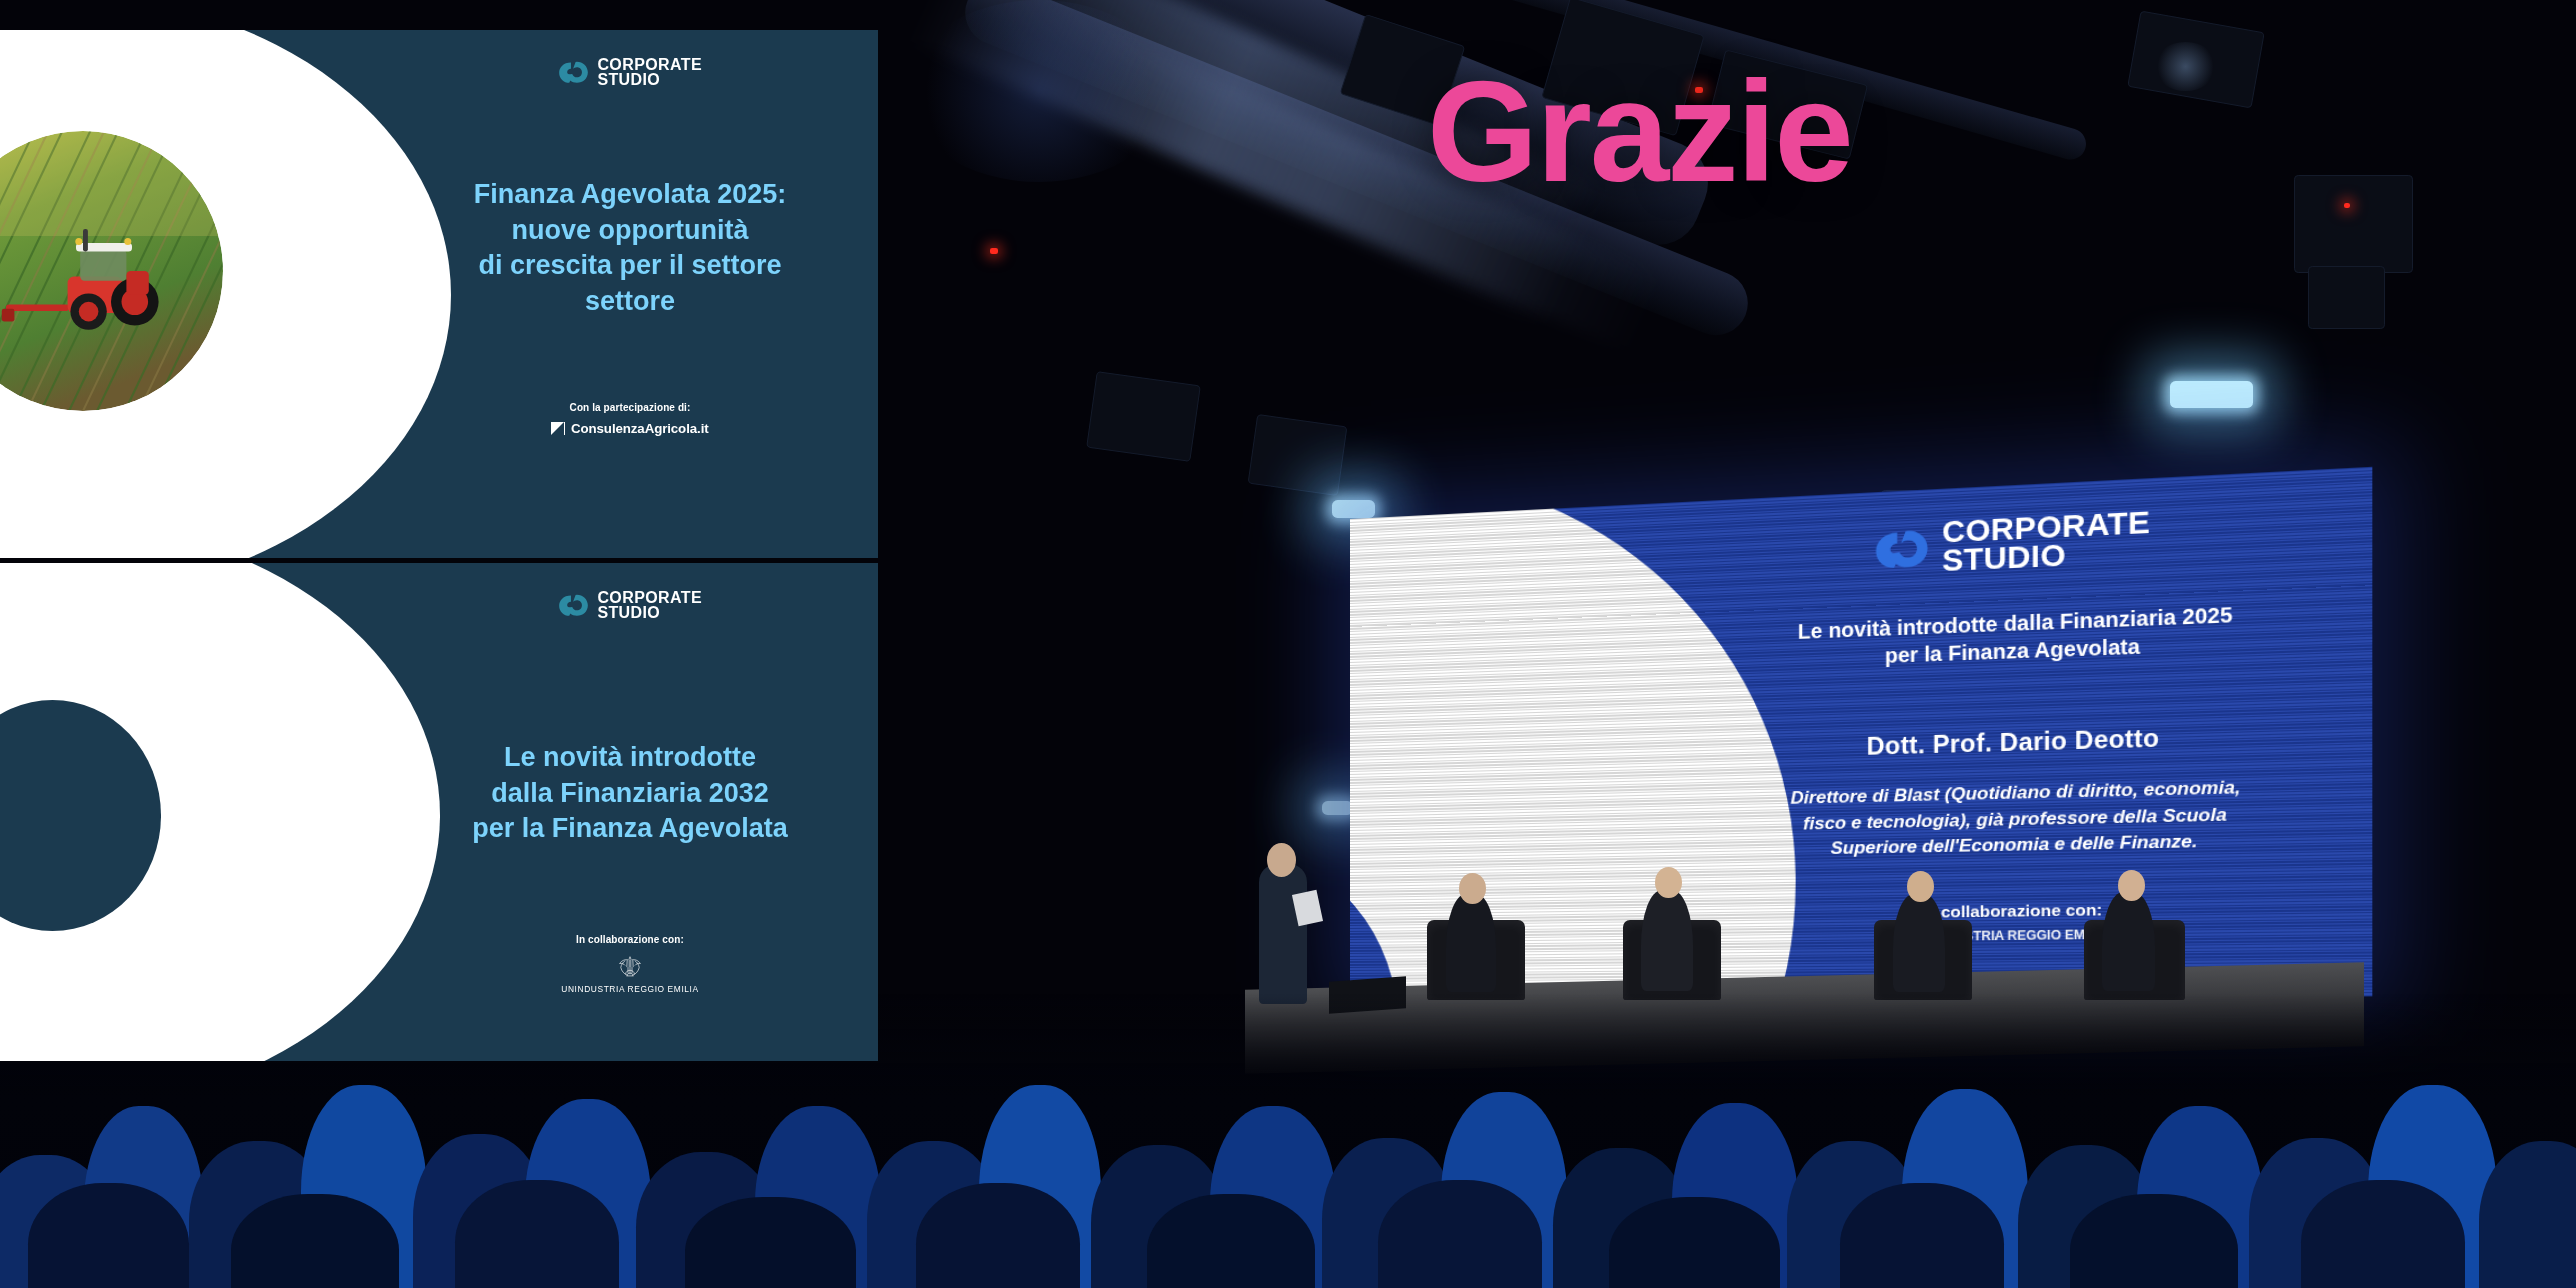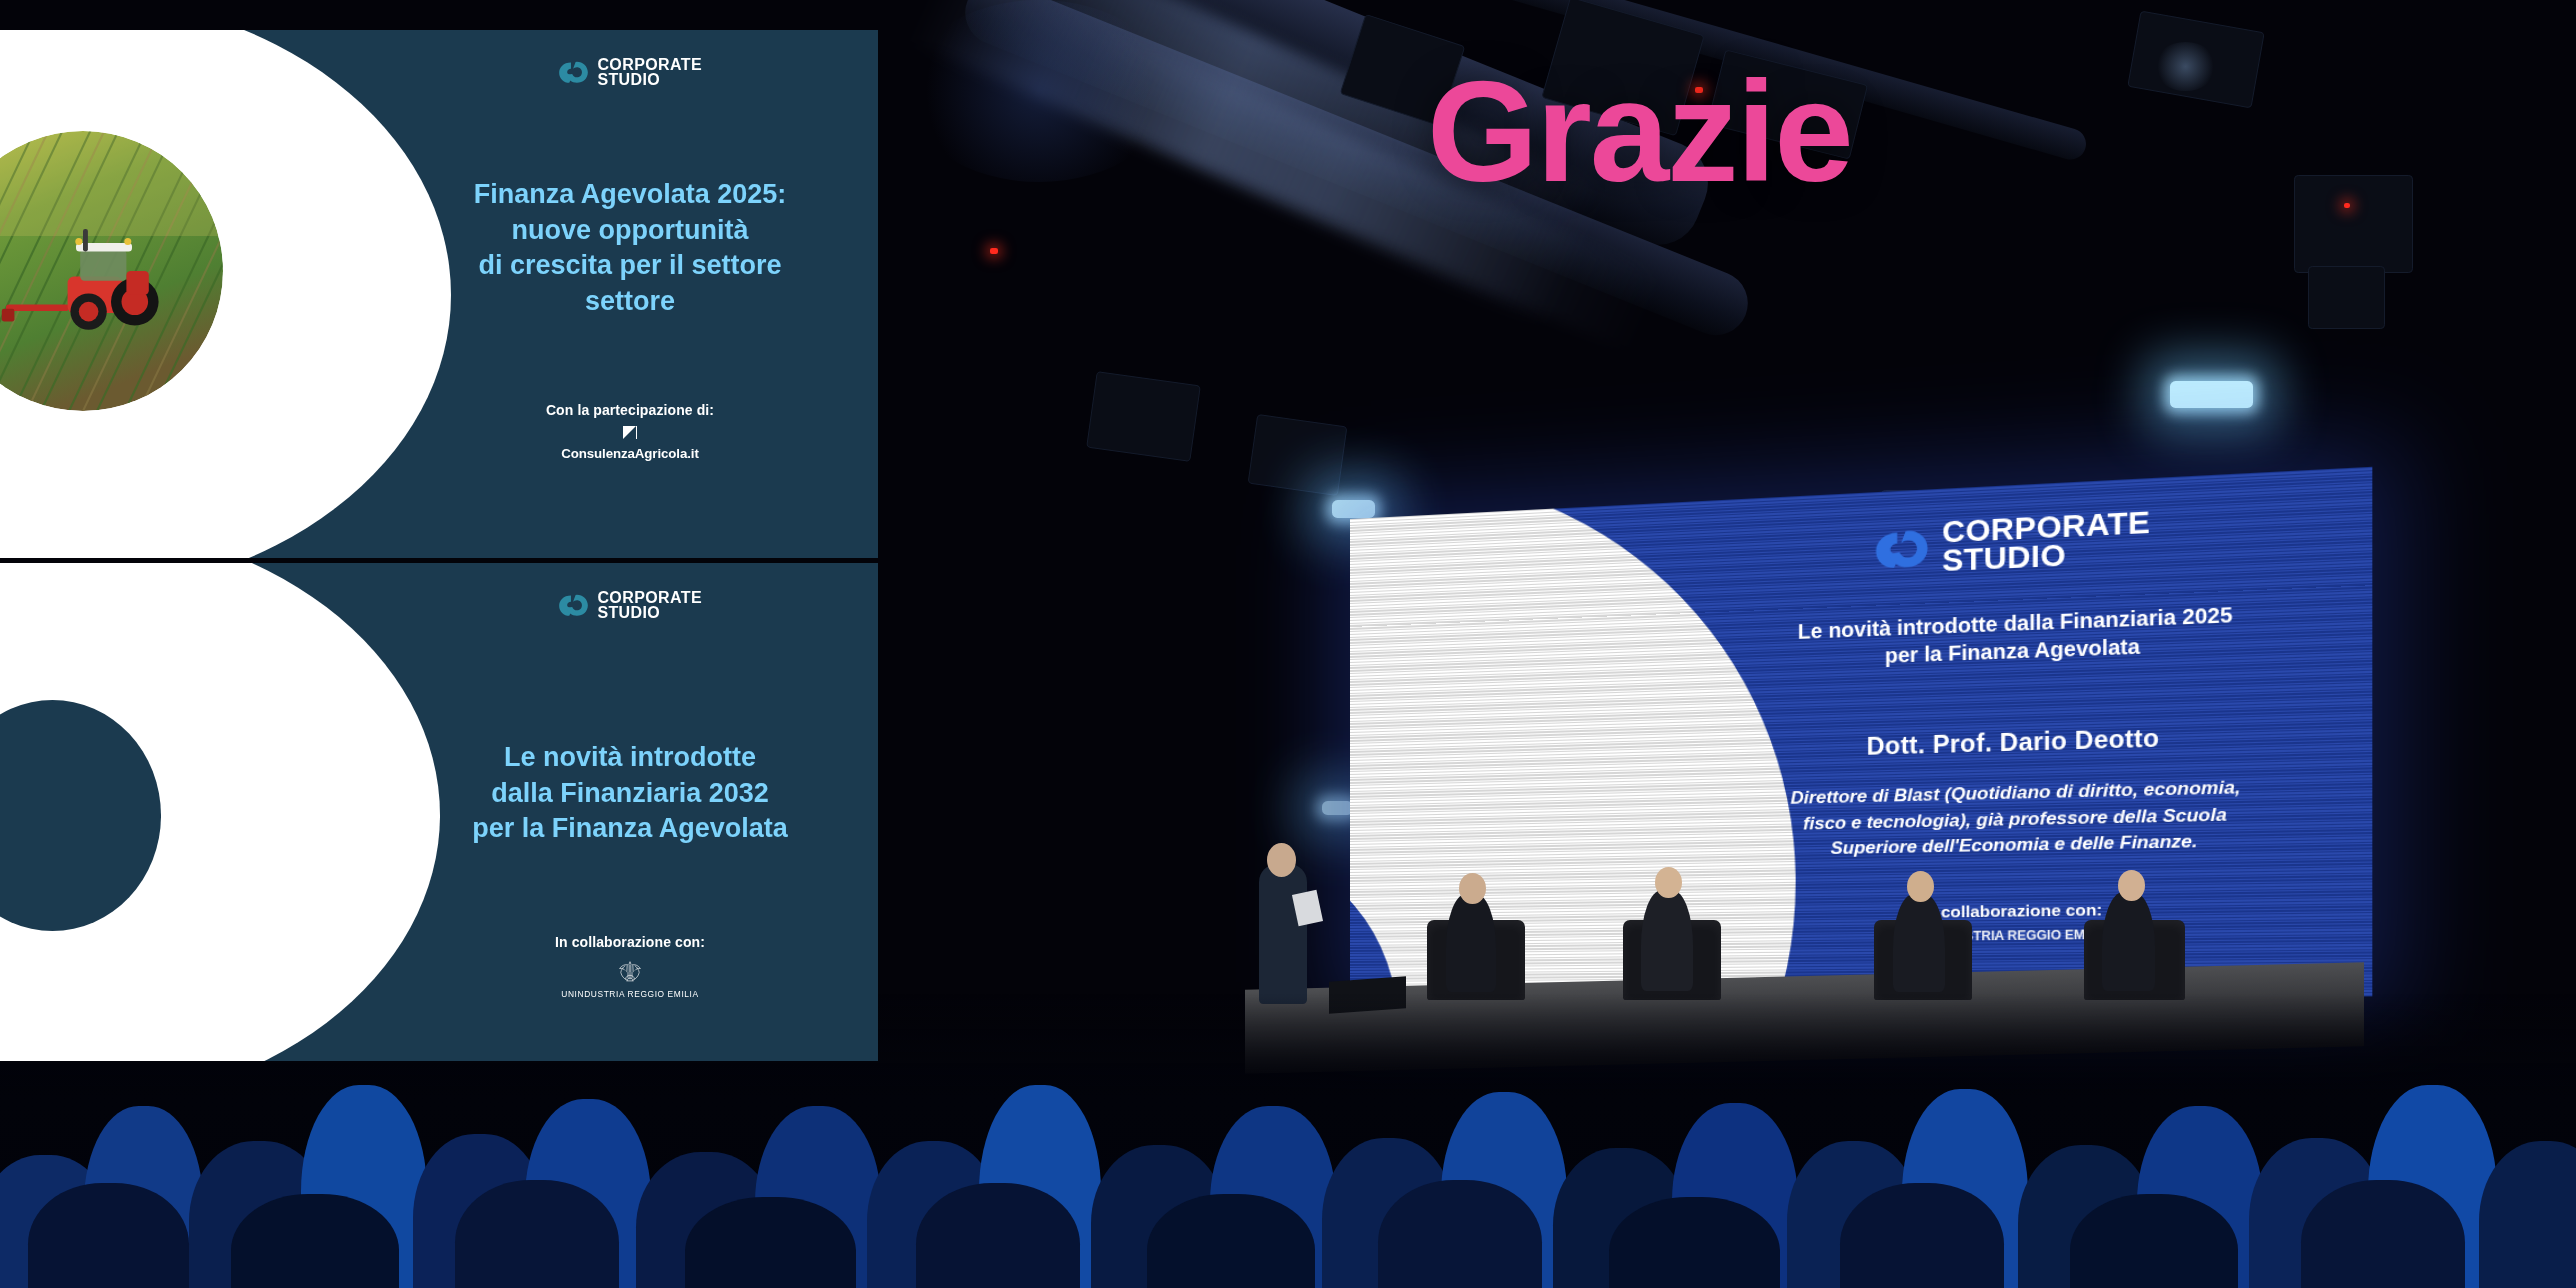--- a/index.html
+++ b/index.html
@@ -76,22 +76,22 @@
   #card2{left:0;top:563px;width:878px;height:498px;}
   #card2 .wshape{top:-42px;width:776px;height:588px;}
   #card2 .inner-dot{left:-56px;top:137px;width:217px;height:231px;}
   #card2 .right{left:406px;top:0;width:448px;height:100%;}
 
   .cs-logo{display:flex;align-items:center;justify-content:center;gap:8.4px;}
   .cs-logo .mark{width:31px;height:24.5px;flex:none;}
   .cs-logo .txt{font-size:16px;font-weight:bold;line-height:.95;letter-spacing:0.4px;text-align:left;color:#fff;}
 
   .card-title{color:#7dd3fc;font-size:27px;font-weight:bold;line-height:1.32;}
-  .card-kicker{color:#fff;font-size:14px;font-weight:600;letter-spacing:0.1px;}
-  .partner{display:flex;align-items:center;justify-content:center;gap:6.3px;margin-top:7.7px;flex-direction:column;}
+  .card-kicker{color:#fff;font-size:10px;font-weight:600;letter-spacing:0.1px;}
+  .partner{display:flex;align-items:center;justify-content:center;gap:6.3px;margin-top:7.7px;}
   .partner .sq{width:13.3px;height:13.3px;background:#fff;flex:none;position:relative;}
   .partner .sq:after{content:"";position:absolute;left:0;bottom:0;border-style:solid;
                      border-width:0 0 13.3px 13.3px;border-color:transparent transparent #1b3a4f transparent;}
   .partner .pname{color:#fff;font-size:13.3px;font-weight:bold;letter-spacing:-0.1px;}
   .uni{margin-top:9.8px;display:flex;flex-direction:column;align-items:center;gap:2.8px;}
   .uni .uname{color:#fff;font-size:8.4px;letter-spacing:0.6px;}
 
   
   #grazie{position:absolute;left:1427px;top:60px;color:#ec4899;font-size:143px;font-weight:bold;
           letter-spacing:-2.1px;line-height:1;text-shadow:0 0 35px rgba(0,0,0,.55);}

